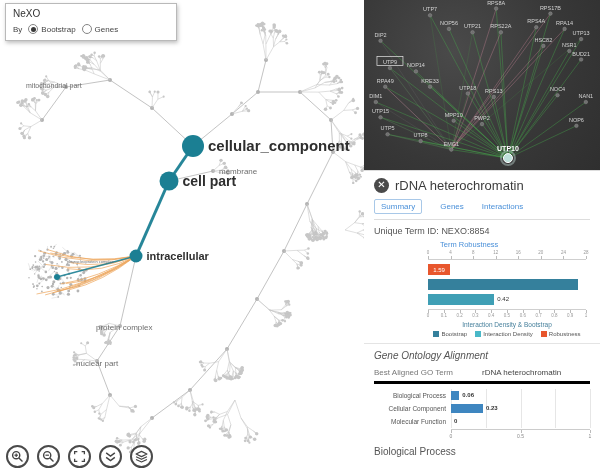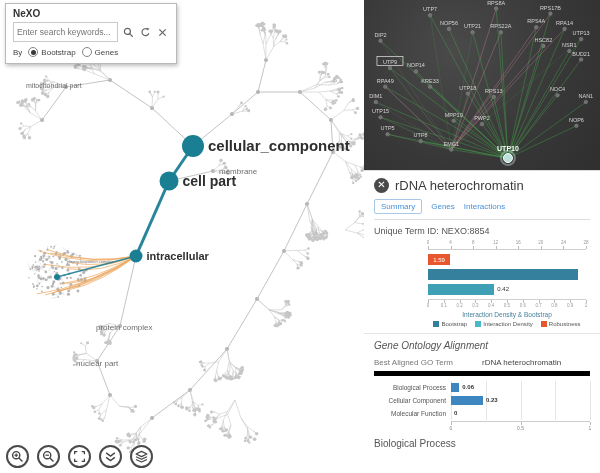--- a/index.html
+++ b/index.html
@@ -8,21 +8,21 @@
 
   
   #tree-panel{position:absolute;left:0;top:0;width:364px;height:473px;background:#fff;}
   #tree-svg{position:absolute;left:0;top:0;}
   #tree-svg text{font-family:"Liberation Sans",sans-serif;}
 
   
   #search-card{position:absolute;left:5px;top:3px;width:172px;background:#fff;
     border:1px solid #b9b9b9;box-shadow:1px 2px 4px rgba(0,0,0,.25);
     padding:4px 7px 6px;box-sizing:border-box;z-index:5;}
-  .search-title{font-size:10px;font-weight:bold;color:#333;}
+  .search-title{font-size:10px;font-weight:normal;color:#333;}
   .search-row{display:flex;align-items:center;margin-top:3px;gap:3px;}
   .search-input{flex:1;min-width:0;border:1px solid #c9c9c9;font-size:8.5px;color:#444;
     padding:2px 3px;height:14px;box-sizing:content-box;font-family:"Liberation Sans",sans-serif;}
   .sicon{width:14px;height:14px;display:flex;align-items:center;justify-content:center;cursor:pointer;}
   .radio-row{display:flex;align-items:center;gap:6px;margin-top:5px;font-size:8px;color:#444;}
   .radio{width:8px;height:8px;border:1px solid #848484;border-radius:50%;display:inline-block;
     position:relative;background:#fff;}
   .radio.checked::after{content:'';position:absolute;left:1.5px;top:1.5px;right:1.5px;bottom:1.5px;
     background:#3a3a3a;border-radius:50%;}
   .radio-opt{display:flex;align-items:center;gap:3px;cursor:pointer;}
@@ -37,21 +37,21 @@
     background:radial-gradient(circle at 38% 30%, #4a4a4a 0%, #373737 60%, #2f2f2f 100%);}
   #net-svg text{font-family:"Liberation Sans",sans-serif;}
 
   
   #details-panel{position:absolute;left:364px;top:170px;width:236px;height:303px;background:#fff;
     box-sizing:border-box;padding:7px 10px 0;overflow:hidden;border-top:1px solid #ddd;}
   .d-header{display:flex;align-items:center;gap:6px;}
   .close-btn{width:15px;height:15px;min-width:15px;border-radius:50%;background:#4a4a4a;color:#fff;
     font-size:10px;line-height:14px;text-align:center;cursor:pointer;}
   .d-title{font-size:13px;color:#3c3c3c;}
-  .tabs{display:flex;gap:9px;align-items:center;margin-top:6px;padding-bottom:5px;border-bottom:1px solid #ddd;}
+  .tabs{display:flex;gap:18px;align-items:center;margin-top:6px;padding-bottom:5px;border-bottom:1px solid #ddd;}
   .tab{font-size:8px;color:#4a90d9;cursor:pointer;}
   .tab.active{border:1px solid #a8c8e8;padding:2px 6px;border-radius:2px;}
   .term-id{font-size:9px;color:#555;margin:6px 0 4px;}
 
   .rob-wrap{margin-left:54px;width:158px;}
   .rob-title{font-size:7.5px;color:#4a90d9;padding-left:12px;margin-bottom:1px;}
   .axis-t{position:relative;height:9px;border-bottom:1px solid #cfcfcf;}
   .axis-t .tick{position:absolute;bottom:0;width:0;height:3px;border-left:1px solid #bbb;}
   .axis-t .tlab{position:absolute;top:0;font-size:4.5px;color:#999;transform:translateX(-50%);}
   .rob-row{height:11px;margin:4px 0;position:relative;}
@@ -60,21 +60,21 @@
   .axis-b{position:relative;height:9px;border-top:1px solid #cfcfcf;margin-top:2px;}
   .axis-b .tick{position:absolute;top:0;width:0;height:3px;border-left:1px solid #bbb;}
   .axis-b .tlab{position:absolute;top:3px;font-size:4.5px;color:#999;transform:translateX(-50%);}
   .axis-caption{font-size:6.5px;color:#47809c;text-align:center;margin-top:2px;}
   .legend{display:flex;justify-content:center;gap:8px;margin-top:3px;}
   .leg-item{display:flex;align-items:center;gap:2px;font-size:6px;color:#555;}
   .leg-sq{width:6px;height:6px;display:inline-block;}
 
   .sect-div{border-top:1px solid #e4e4e4;margin:6px -10px 0;}
   .go-heading{font-size:10px;color:#555;margin:6px 0 3px;font-style:italic;}
-  .go-row{display:flex;font-size:8px;padding:4px 0;border-bottom:5px solid #000000;}
+  .go-row{display:flex;font-size:8px;padding:4px 0;border-bottom:3px solid #000000;}
   .go-row .lbl{width:108px;min-width:108px;color:#777;}
   .go-row .val{color:#444;}
 
   #go-chart{margin-top:5px;}
   .goc-row{display:flex;align-items:center;height:13px;}
   .goc-lbl{width:72px;min-width:72px;text-align:right;padding-right:5px;font-size:6.5px;color:#555;}
   .goc-track{flex:1;position:relative;height:9px;}
   .goc-grid{position:absolute;top:-2px;bottom:-2px;width:0;border-left:1px solid #e6e6e6;}
   .goc-bar{position:absolute;left:0;top:0;height:9px;}
   .goc-val{position:absolute;top:1px;font-size:6px;font-weight:bold;color:#333;}
@@ -1570,41 +1570,20 @@
         <text x="146.5" y="259.85" font-size="11" fill="#2e2e2e" font-weight="600">intracellular</text>
         <text x="26" y="88" font-size="7" fill="#6e6e6e">mitochondrial part</text>
         <text x="219" y="174" font-size="8" fill="#6e6e6e">membrane</text>
         <text x="96" y="330" font-size="8" fill="#6e6e6e">protein complex</text>
         <text x="76" y="366" font-size="8" fill="#6e6e6e">nuclear part</text>
         <text x="67" y="263" font-size="4" fill="#6e6e6e">ribonucleoprotein complex</text>
       </svg>
 
     <div id="search-card">
       <div class="search-title">NeXO</div>
-      <div class="search-row">
-        <input class="search-input" type="text" placeholder="Enter search keywords..." style="">
-        <span class="sicon">
-          <svg width="11" height="11" viewBox="0 0 12 12">
-              <circle cx="4.8" cy="4.8" r="3.3" fill="none" stroke="#666" stroke-width="1.3"></circle>
-              <line x1="7.3" y1="7.3" x2="10.6" y2="10.6" stroke="#666" stroke-width="1.3"></line>
-            </svg>
-        </span>
-        <span class="sicon">
-          <svg width="11" height="11" viewBox="0 0 12 12">
-              <path d="M9.6,6.8 A3.8,3.8 0 1 1 8.4,2.7" fill="none" stroke="#666" stroke-width="1.3"></path>
-              <polygon points="7.6,0.8 10.4,1.9 8,3.9" fill="#666"></polygon>
-            </svg>
-        </span>
-        <span class="sicon">
-          <svg width="9" height="9" viewBox="0 0 10 10">
-              <line x1="1.5" y1="1.5" x2="8.5" y2="8.5" stroke="#666" stroke-width="1.4"></line>
-              <line x1="8.5" y1="1.5" x2="1.5" y2="8.5" stroke="#666" stroke-width="1.4"></line>
-            </svg>
-        </span>
-      </div>
       <div class="radio-row">
         <span>By</span>
         <span class="radio-opt">
           <span class="radio checked"></span>
           <span>Bootstrap</span>
         </span>
         <span class="radio-opt">
           <span class="radio"></span>
           <span>Genes</span>
         </span>
@@ -1780,20 +1759,21 @@
       <span class="tab">Genes</span>
       <span class="tab">Interactions</span>
     </div>
 
     <div class="term-id">
       <span>Unique Term ID:</span>
       <span>NEXO:8854</span>
     </div>
 
     <div class="rob-wrap">
+      <div class="rob-title">Term Robustness</div>
       <div class="axis-t" id="rob-axis-top">
           <span class="tick" style="left: 0%;"></span>
           <span class="tlab" style="left: 0%;">0</span>
           <span class="tick" style="left: 14.2857%;"></span>
           <span class="tlab" style="left: 14.2857%;">4</span>
           <span class="tick" style="left: 28.5714%;"></span>
           <span class="tlab" style="left: 28.5714%;">8</span>
           <span class="tick" style="left: 42.8571%;"></span>
           <span class="tlab" style="left: 42.8571%;">12</span>
           <span class="tick" style="left: 57.1429%;"></span>

